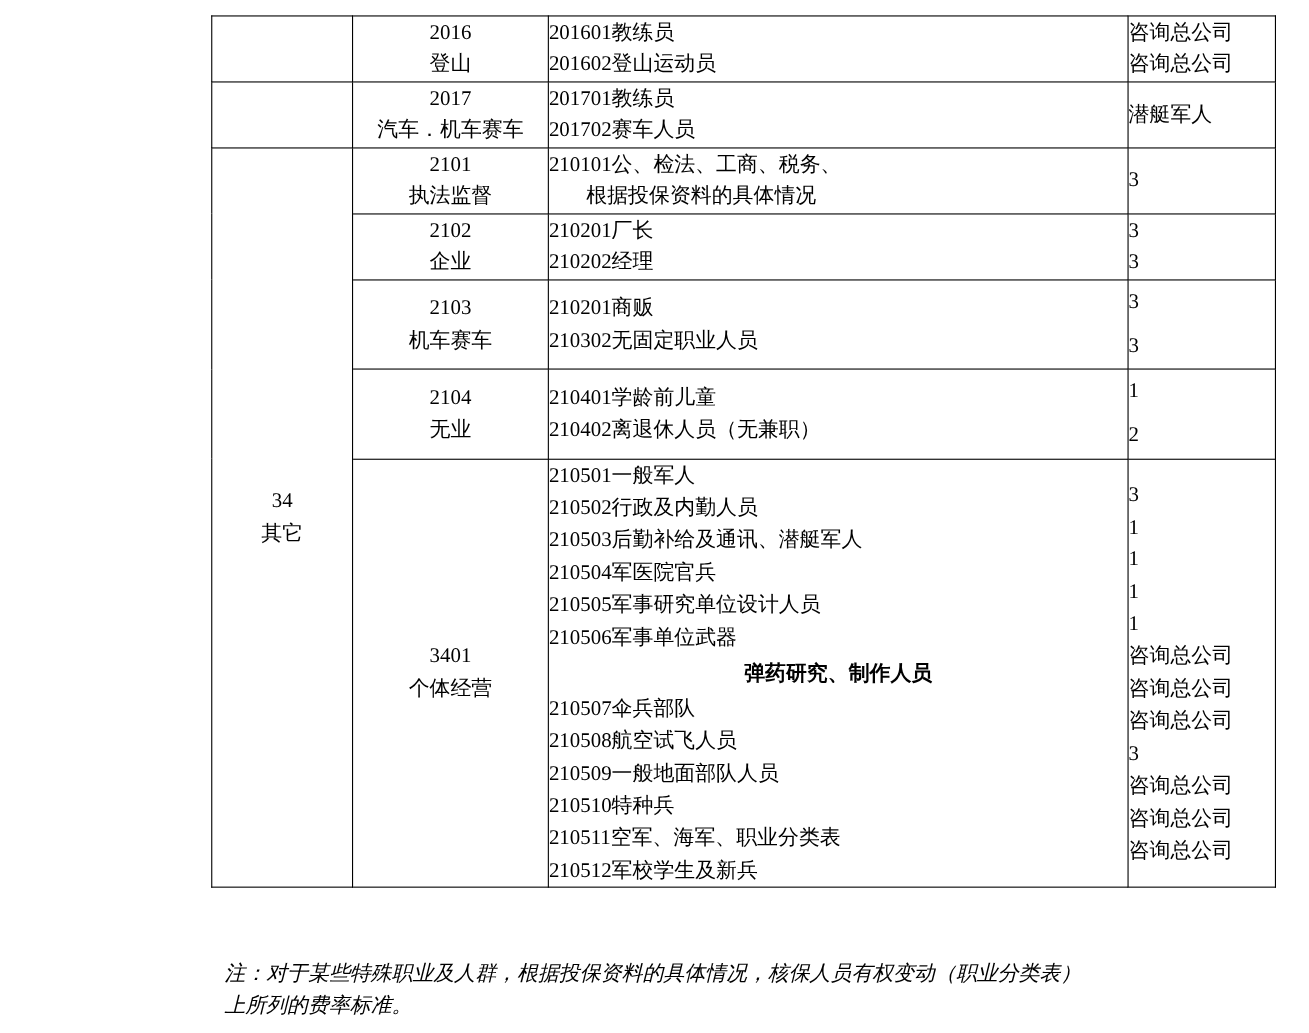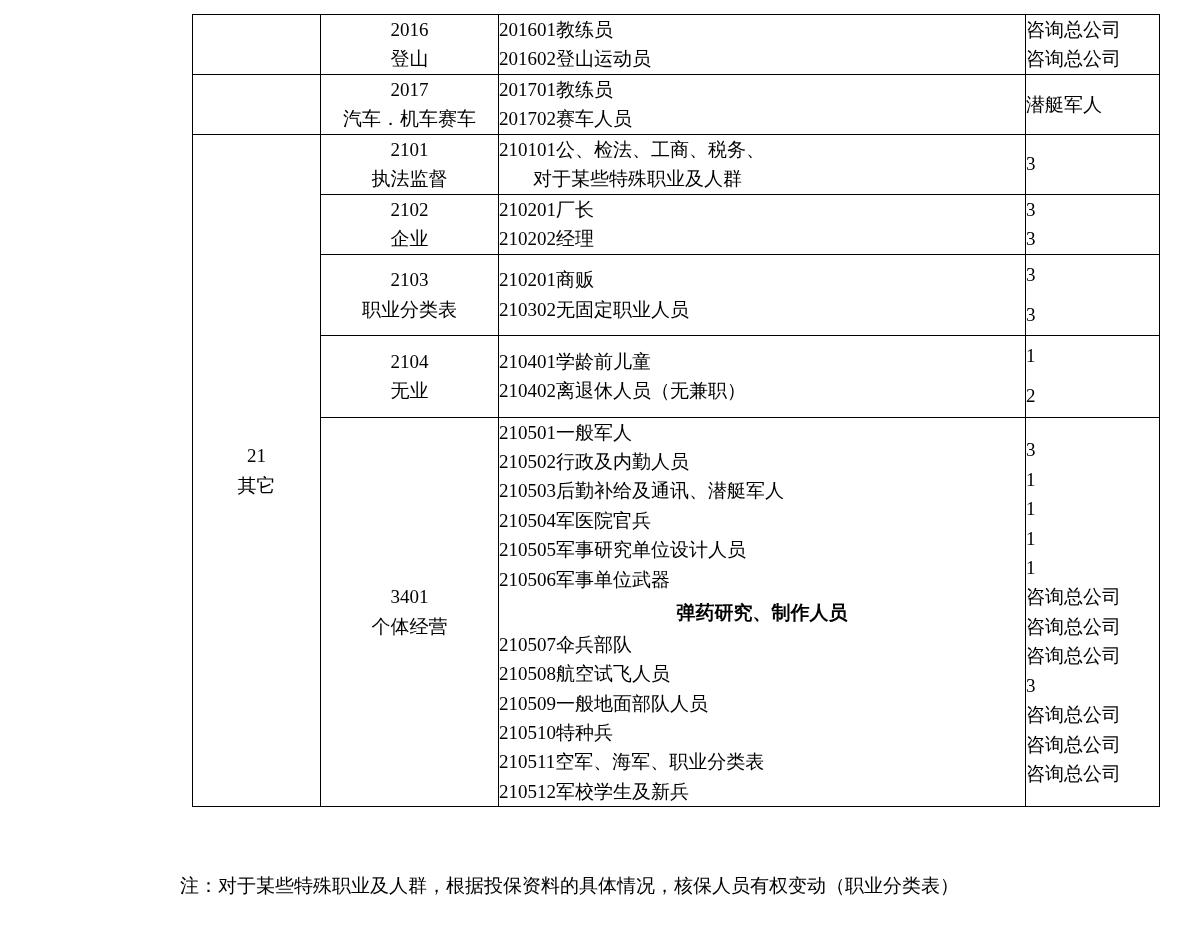--- a/index.html
+++ b/index.html
@@ -59,26 +59,27 @@
     display: block;
     text-align: center;
     font-weight: bold;
     font-family: Liberation Sans, sans-serif;
     padding: 4px 0 2px 0;
   }
   .rate-block .line { line-height: 1.55; }
   .rate-spaced .line { line-height: 2.12; }
   .note {
     position: absolute;
-    left: 164px;
+    left: 188px;
     top: 872px;
     width: 980px;
     font-size: 19px;
     line-height: 1.5;
     font-family: "Liberation Serif", "DejaVu Serif", serif;
+    font-style: italic;
   }
   .note .line { display: block; white-space: pre; }
   .tall { line-height: 1.9; }
 </style>
 </head>
 <body>
 
 <div class="page">
 
   <table class="doc-table">
@@ -116,30 +117,30 @@
           <span class="line">201701教练员</span>
           <span class="line">201702赛车人员</span>
         </td>
         <td class="cell-rate">
           <span class="line">潜艇军人</span>
         </td>
       </tr>
 
       <tr>
         <td class="cell-center" rowspan="5">
-          <span class="line">21</span>
+          <span class="line">34</span>
           <span class="line">其它</span>
         </td>
         <td class="cell-center">
           <span class="line">2101</span>
           <span class="line">执法监督</span>
         </td>
         <td class="cell-left">
           <span class="line">210101公、检法、工商、税务、</span>
-          <span class="line-indent">对于某些特殊职业及人群</span>
+          <span class="line-indent">根据投保资料的具体情况</span>
         </td>
         <td class="cell-rate">
           <span class="line">3</span>
         </td>
       </tr>
 
       <tr>
         <td class="cell-center">
           <span class="line">2102</span>
           <span class="line">企业</span>
@@ -150,21 +151,21 @@
         </td>
         <td class="cell-rate rate-block">
           <span class="line">3</span>
           <span class="line">3</span>
         </td>
       </tr>
 
       <tr>
         <td class="cell-center">
           <span class="line">2103</span>
-          <span class="line">职业分类表</span>
+          <span class="line">机车赛车</span>
         </td>
         <td class="cell-left">
           <span class="line">210201商贩</span>
           <span class="line">210302无固定职业人员</span>
         </td>
         <td class="cell-rate rate-spaced">
           <span class="line">3</span>
           <span class="line">3</span>
         </td>
       </tr>
@@ -217,15 +218,16 @@
           <span class="line">咨询总公司</span>
           <span class="line">咨询总公司</span>
           <span class="line">咨询总公司</span>
         </td>
       </tr>
     </tbody>
   </table>
 
   <div class="note">
     <span class="line">注：对于某些特殊职业及人群，根据投保资料的具体情况，核保人员有权变动（职业分类表）</span>
+    <span class="line">上所列的费率标准。</span>
   </div>
 
 </div>
 
 </body></html>

